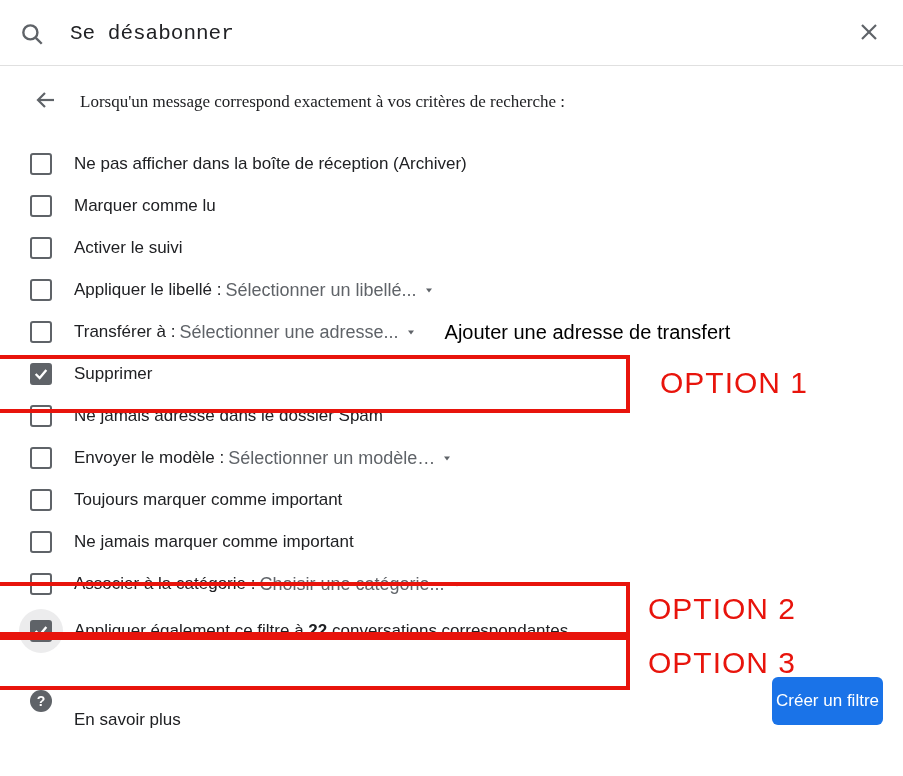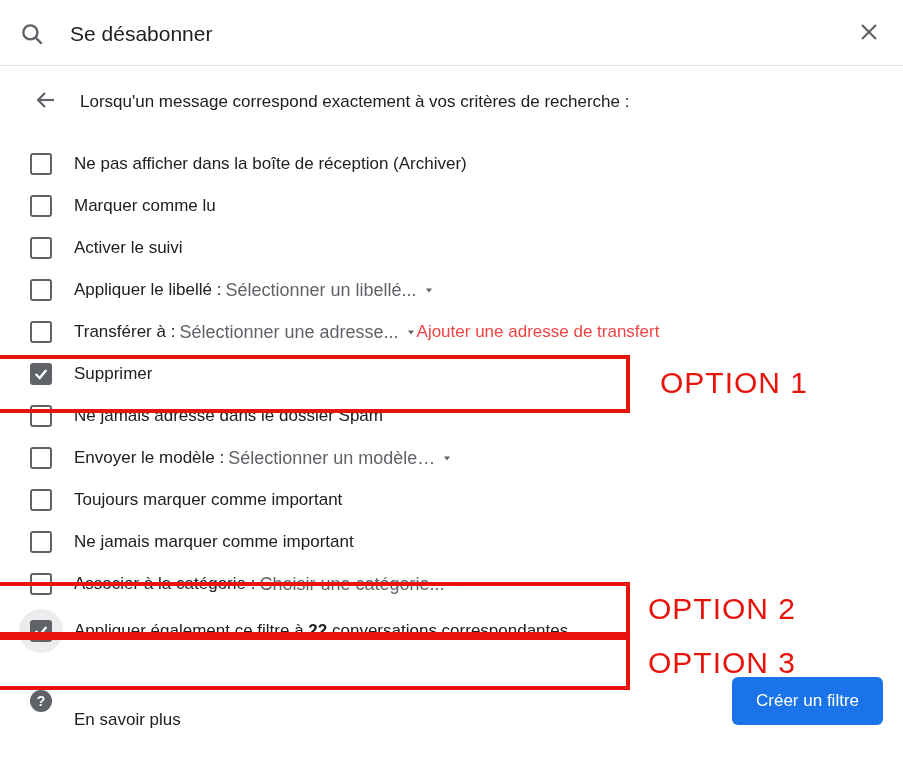--- a/index.html
+++ b/index.html
@@ -26,40 +26,42 @@
     color: #5f6368;
   }
   .search-input {
     flex: 1;
     border: none;
     outline: none;
     font-size: 21px;
     color: #202124;
     margin-left: 22px;
     background: transparent;
+    font-family: Liberation Mono, monospace;
   }
   .close-btn {
     background: none;
     border: none;
     cursor: pointer;
     color: #5f6368;
     padding: 4px;
     display: flex;
     align-items: center;
     justify-content: center;
   }
   .panel {
     padding: 18px 20px 30px 20px;
     position: relative;
   }
   .intro-row {
     display: flex;
     align-items: center;
     margin-bottom: 24px;
     margin-left: 10px;
+    font-family: Liberation Serif, serif;
   }
   .back-btn {
     background: none;
     border: none;
     cursor: pointer;
     color: #5f6368;
     padding: 4px;
     display: flex;
     align-items: center;
     justify-content: center;
@@ -116,22 +118,23 @@
     align-items: center;
     color: #5f6368;
     font-size: 18px;
     margin-left: 4px;
     cursor: pointer;
   }
   .select-inline .caret {
     margin-left: 6px;
   }
   .link-blue {
-    color: #ef4444;
-    font-size: 17px;
+    color: #000000;
+    font-size: 20px;
+    margin-left: 28px;
     cursor: pointer;
   }
   .footer-row {
     display: flex;
     align-items: center;
     margin-top: 14px;
     margin-left: 10px;
   }
   .help-icon {
     width: 22px;
@@ -152,21 +155,21 @@
     font-size: 17px;
     color: #202124;
     margin-top: 39px;
   }
   .create-btn {
     margin-left: auto;
     background: #1a73e8;
     color: #fff;
     border: none;
     border-radius: 6px;
-    padding: 14px 24px;
+    padding: 14px 4px;
     font-size: 17px;
     font-weight: 500;
     cursor: pointer;
   }
   .redbox {
     position: absolute;
     border: 4px solid #e8140c;
     pointer-events: none;
   }
   .annot {

